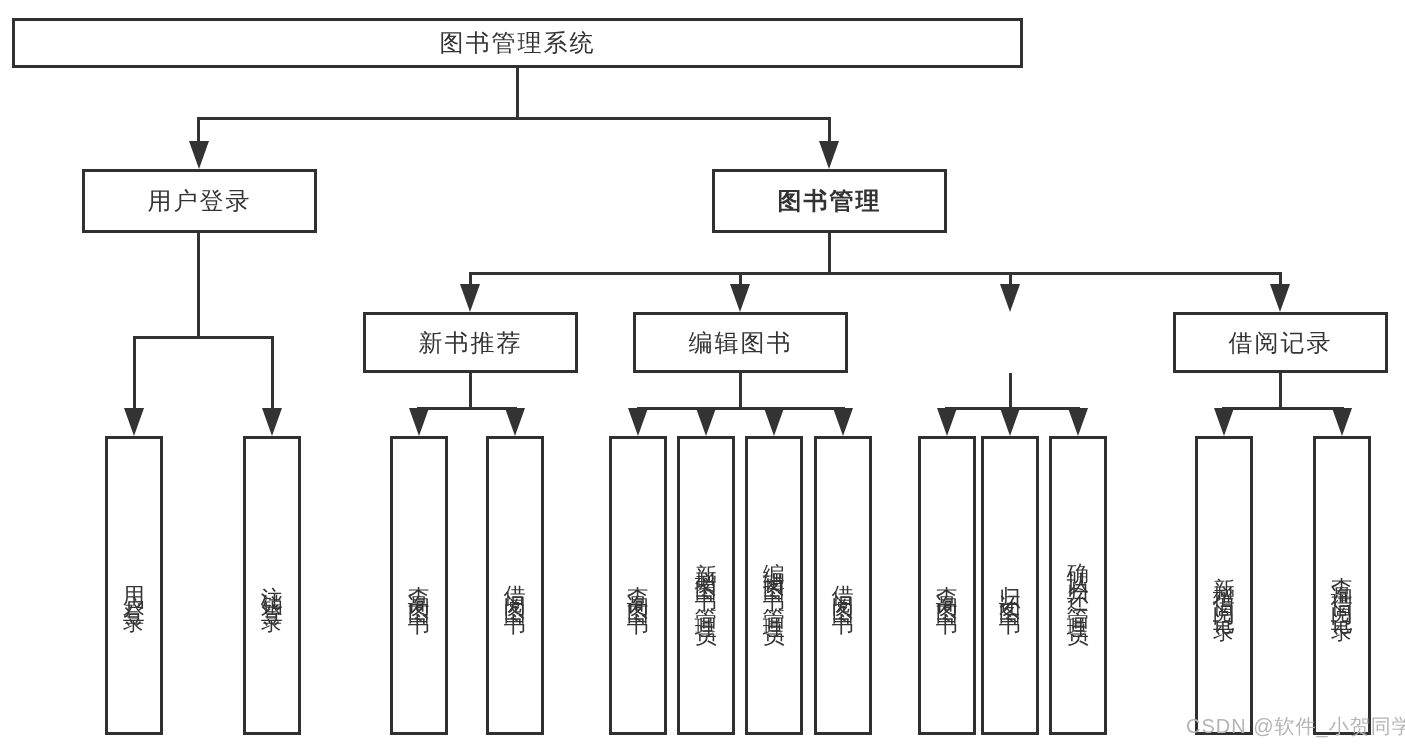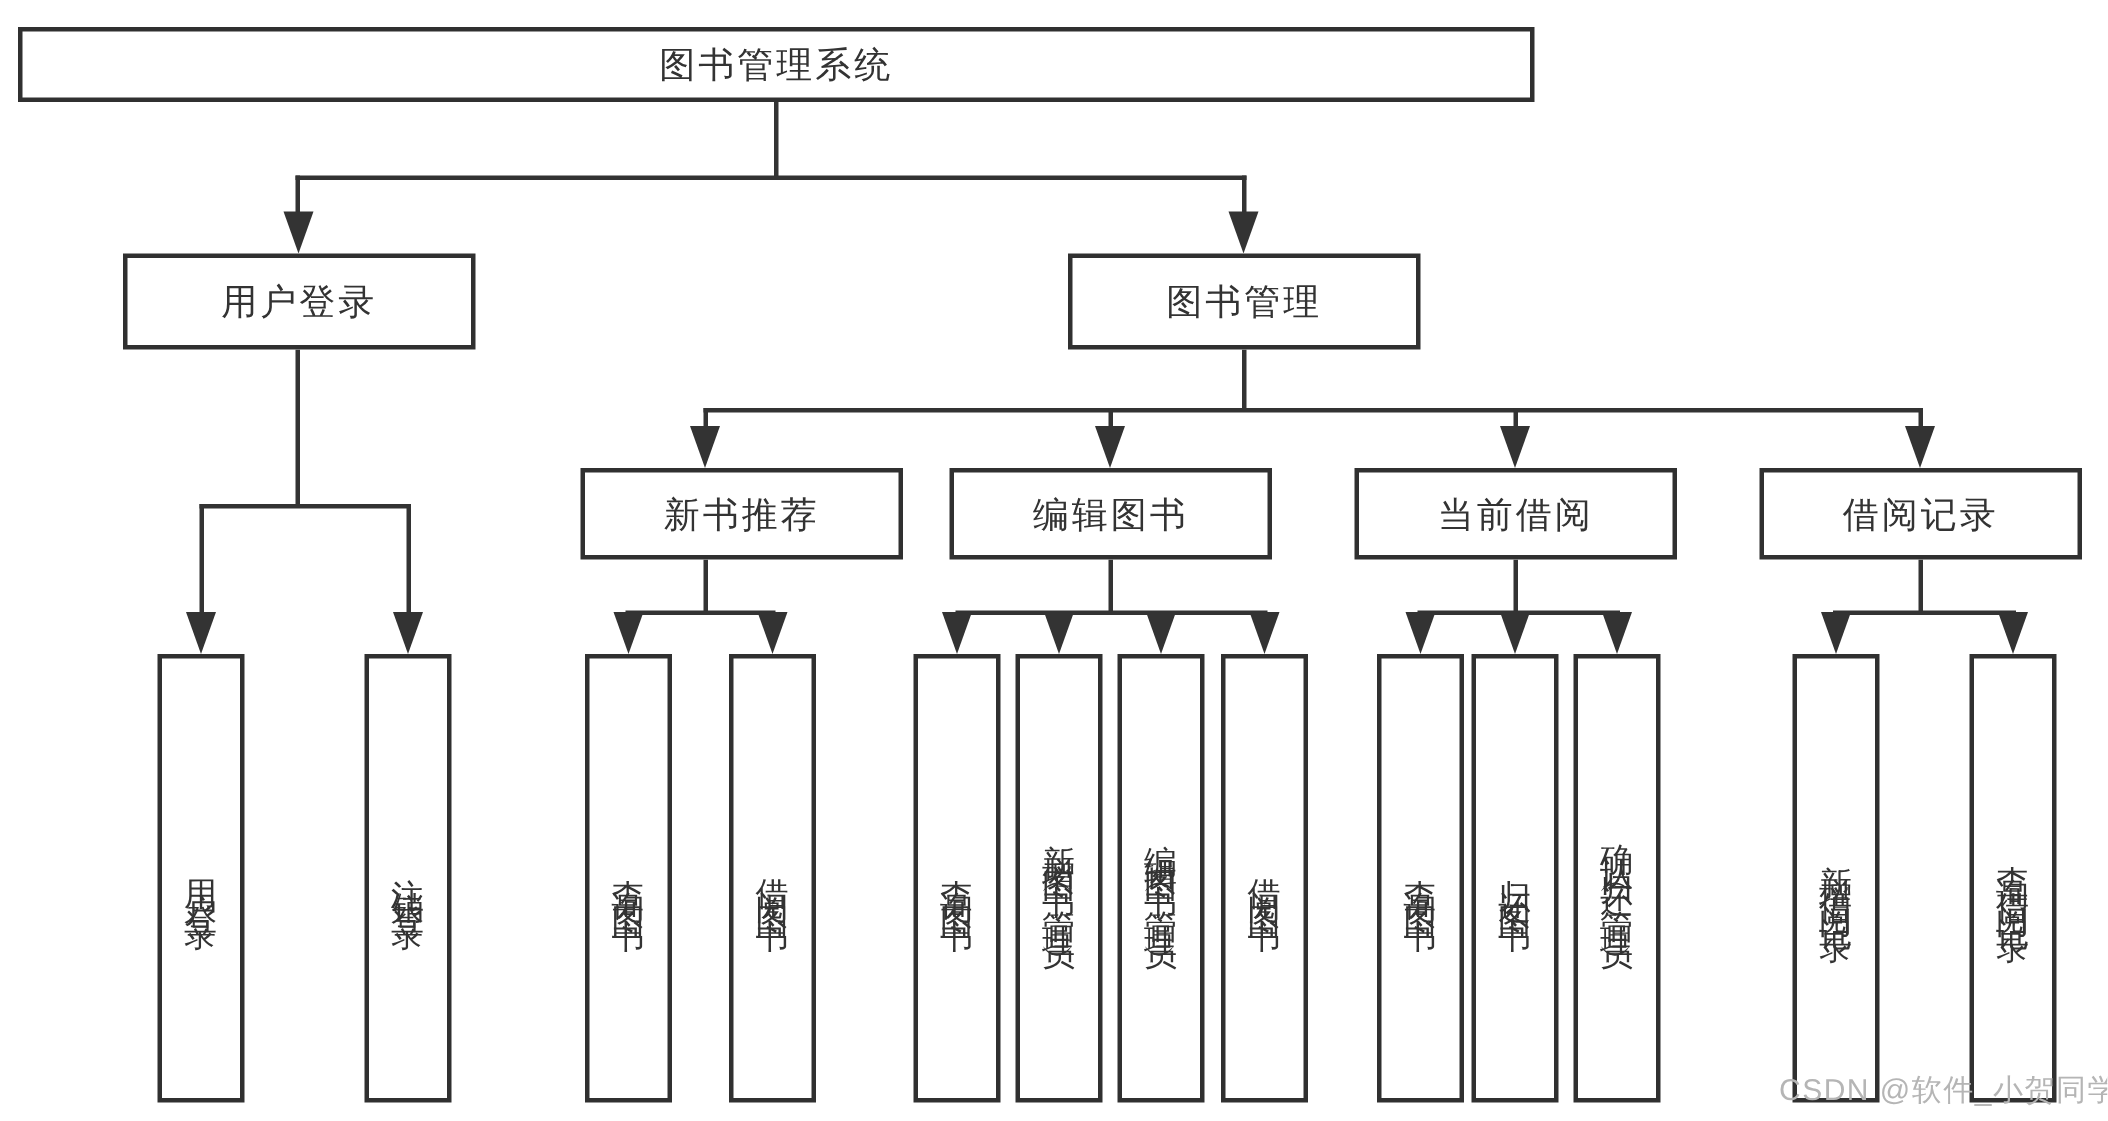--- a/index.html
+++ b/index.html
@@ -77,25 +77,24 @@
   <div class="ar" style="left:833px;top:408px;"></div>
   <div class="ar" style="left:937px;top:408px;"></div>
   <div class="ar" style="left:1000px;top:408px;"></div>
   <div class="ar" style="left:1068px;top:408px;"></div>
   <div class="ar" style="left:1214px;top:408px;"></div>
   <div class="ar" style="left:1332px;top:408px;"></div>
 
   <div class="box" style="left:12px;top:18px;width:1011px;height:50px;font-family:Liberation Serif, serif;">图书管理系统</div>
 
   <div class="box" style="left:82px;top:169px;width:235px;height:64px;">用户登录</div>
-  <div class="box" style="left:712px;top:169px;width:235px;height:64px;">图书管理</div>
+  <div class="box" style="left:712px;top:169px;width:235px;height:64px;font-weight:bold;">图书管理</div>
 
-  <div class="box" style="left:363px;top:312px;width:215px;height:61px;margin-left:24px;">新书推荐</div>
+  <div class="box" style="left:363px;top:312px;width:215px;height:61px;">新书推荐</div>
   <div class="box" style="left:633px;top:312px;width:215px;height:61px;">编辑图书</div>
-  <div class="box" style="left:903px;top:312px;width:215px;height:61px;">当前借阅</div>
   <div class="box" style="left:1173px;top:312px;width:215px;height:61px;">借阅记录</div>
 
   <div class="box leaf" style="left:105px;">
     <span class="vtext">用户登录</span>
   </div>
   <div class="box leaf" style="left:243px;">
     <span class="vtext">注销登录</span>
   </div>
   <div class="box leaf" style="left:390px;">
     <span class="vtext">查询图书</span>

